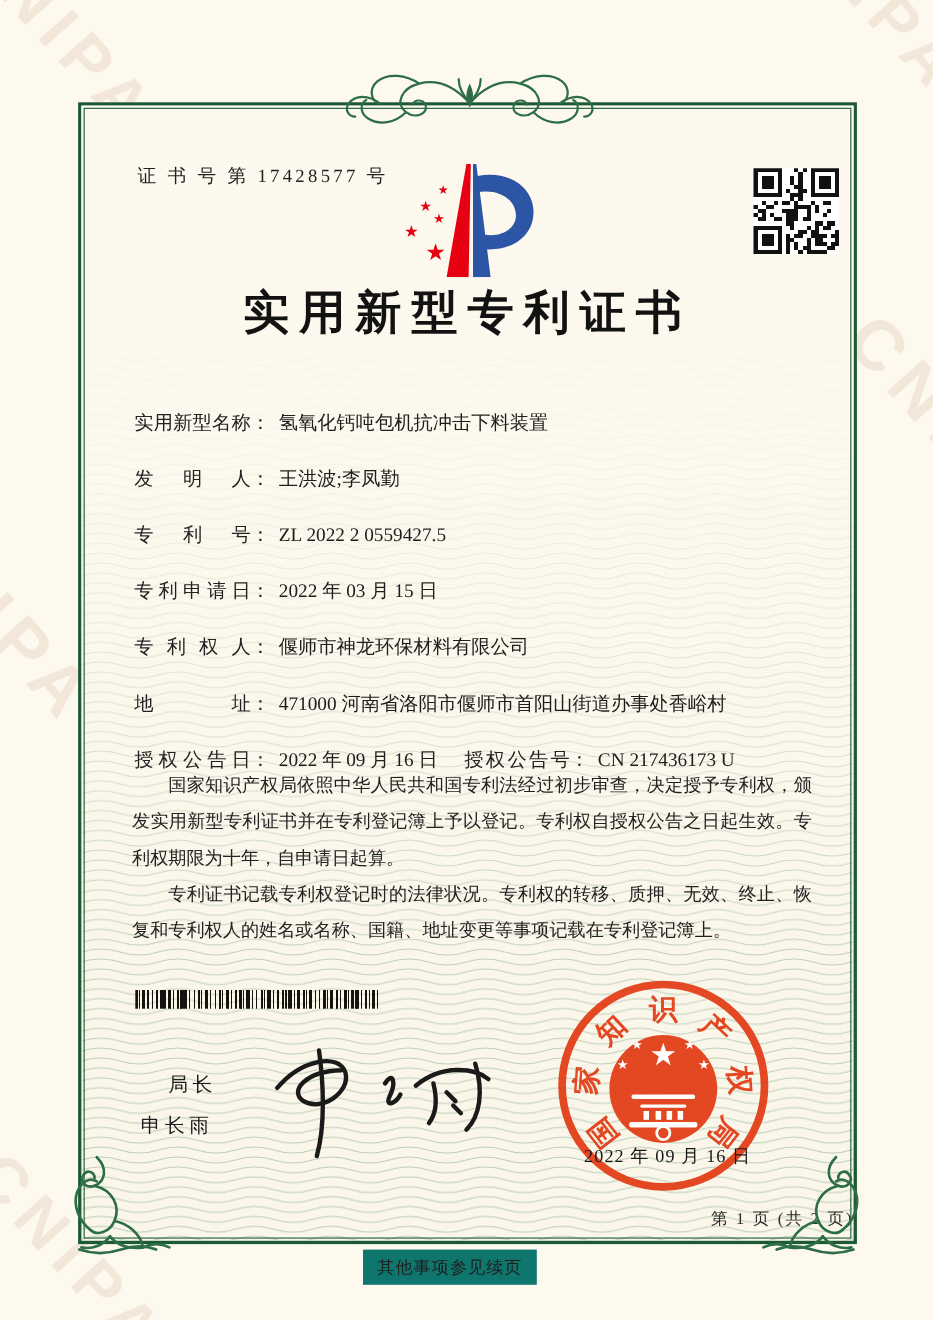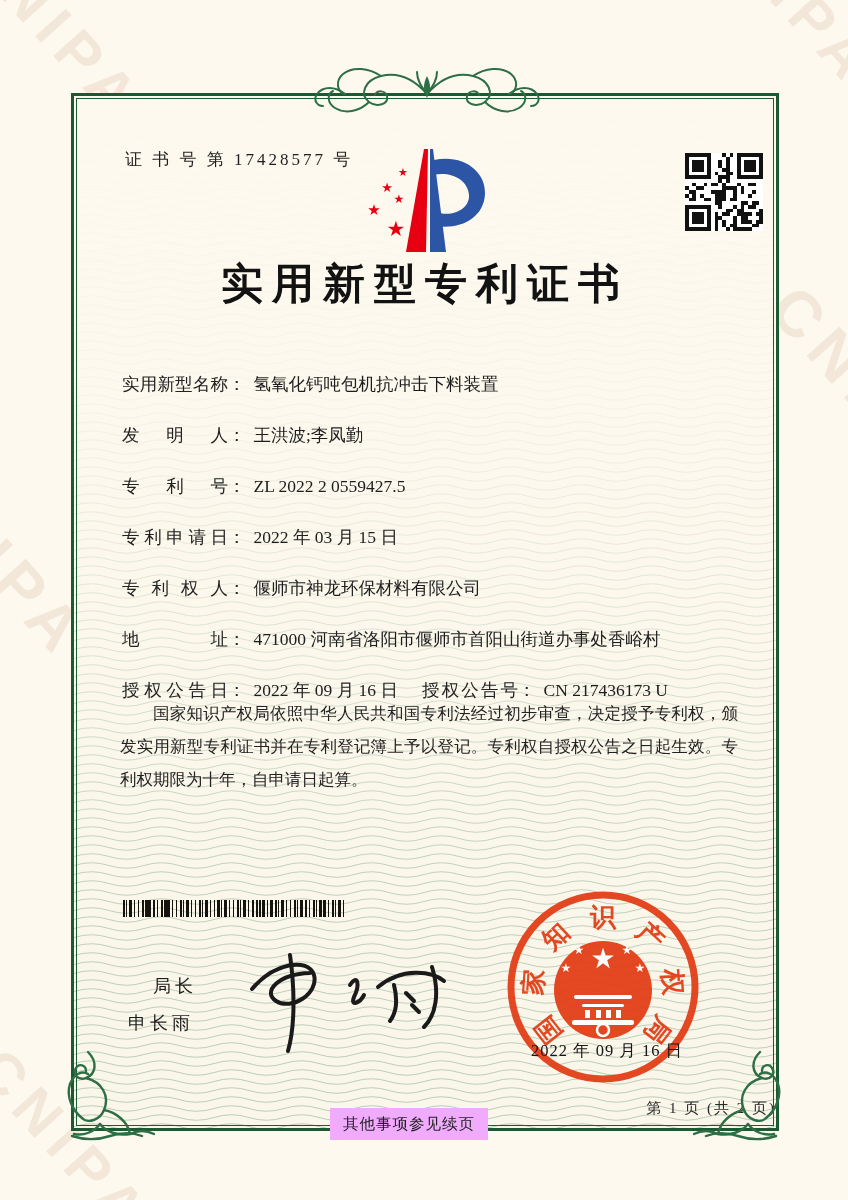--- a/index.html
+++ b/index.html
@@ -85,22 +85,22 @@
   .seal-date{
     position:absolute;left:443px;top:944px;width:180px;text-align:center;
     font-size:16.5px;letter-spacing:1px;color:#161616;z-index:5;white-space:nowrap;
   }
   .page-footer{
     position:absolute;left:0;top:1003px;width:100%;text-align:right;
     font-size:15px;letter-spacing:2px;color:#2a2a2a;
   }
   
   .cont-box{
-    position:absolute;left:330px;top:1108px;width:158px;height:32px;z-index:2;
-    background:#f0abfc;display:flex;align-items:center;justify-content:center;
+    position:absolute;left:330px;top:1136px;width:158px;height:32px;z-index:2;
+    background:#0f766e;display:flex;align-items:center;justify-content:center;
     font-size:15.5px;letter-spacing:1px;color:#1e1e1e;white-space:nowrap;
   }
 </style>
 </head>
 <body>
 
 <div class="wm" style="left:-62px;top:-8px;font-size:60px;">CNIPA</div>
 <div class="wm" style="left:676px;top:-42px;font-size:58px;">CNIPA</div>
 <div class="wm" style="left:470px;top:200px;font-size:72px;color:rgba(205,160,130,.16);">CNIPA</div>
 <div class="wm" style="left:180px;top:200px;font-size:46px;color:rgba(205,160,130,.14);">CNIPA</div>
@@ -304,20 +304,21 @@
         <span class="grant-right">
           <span class="flabel">授权公告号</span>
             <span class="fcolon">：</span>
           <span class="fvalue">CN 217436173 U</span>
         </span>
       </div>
     </div>
 
     <div class="body-text">
       <p>国家知识产权局依照中华人民共和国专利法经过初步审查，决定授予专利权，颁发实用新型专利证书并在专利登记簿上予以登记。专利权自授权公告之日起生效。专利权期限为十年，自申请日起算。</p>
+      <p>专利证书记载专利权登记时的法律状况。专利权的转移、质押、无效、终止、恢复和专利权人的姓名或名称、国籍、地址变更等事项记载在专利登记簿上。</p>
     </div>
 
     <div class="barcode"></div>
 
     <div class="sig-title">局长</div>
     <div class="sig-name">申长雨</div>
     <svg class="sig-script" viewBox="0 0 230 115">
       <g stroke="#1a1a1a" stroke-width="4" fill="none" stroke-linecap="round" stroke-linejoin="round">
         <path d="M26,48 C48,22 82,16 88,34 C93,52 66,70 50,60 C36,51 52,33 84,32"></path>
         <path d="M64,14 C68,42 70,82 62,110"></path>

